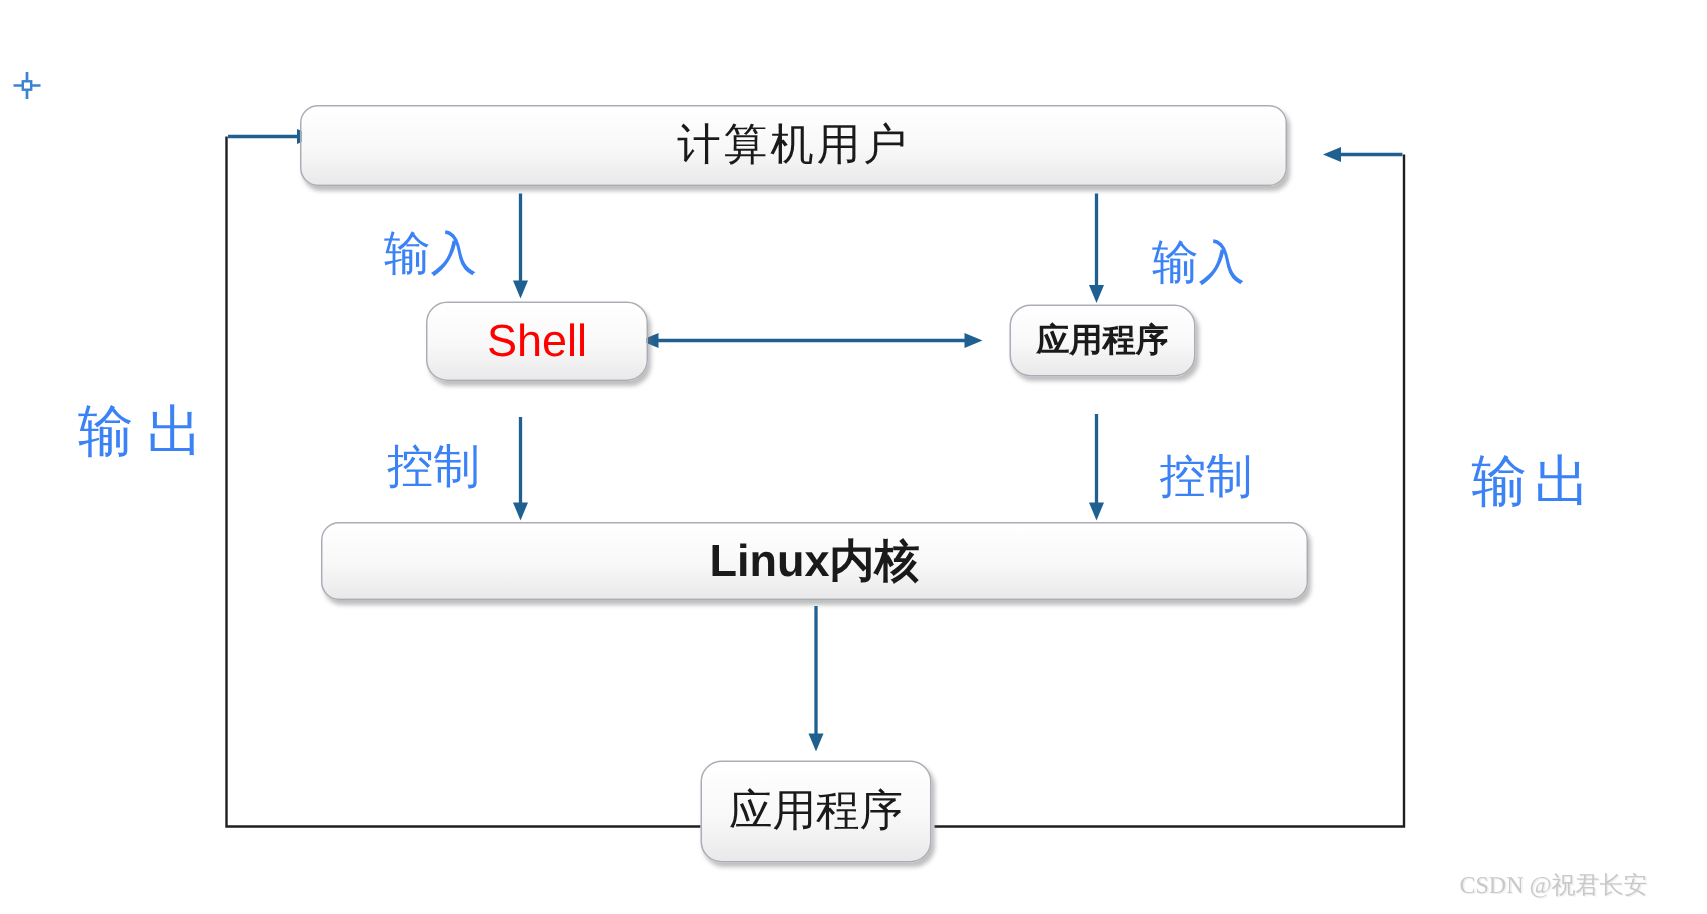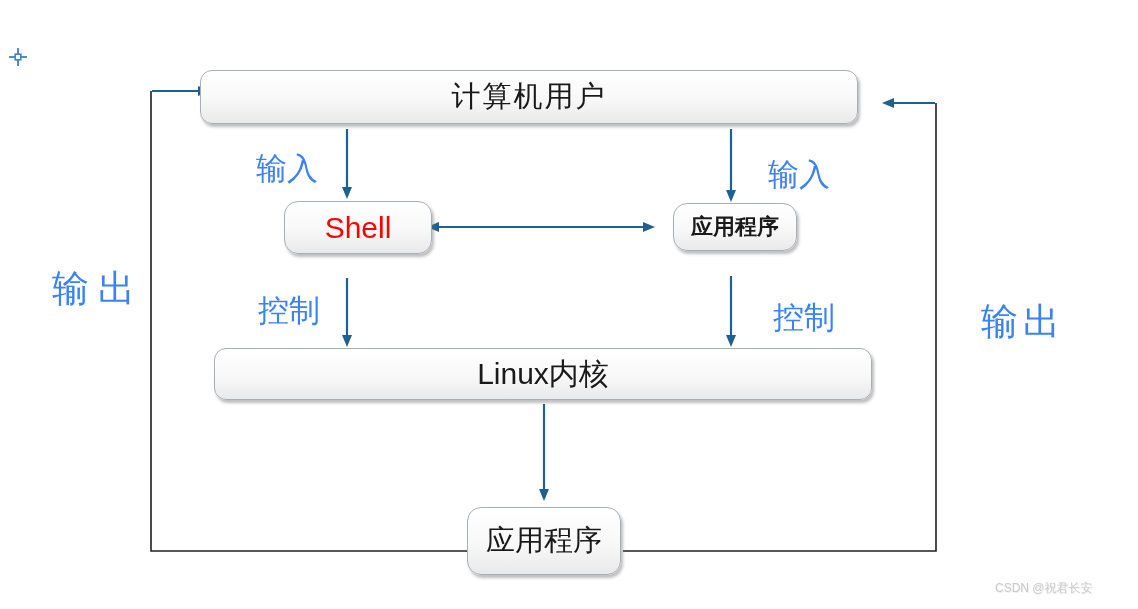--- a/index.html
+++ b/index.html
@@ -20,42 +20,41 @@
     box-shadow:2px 3px 3px rgba(110,110,110,0.45);
     display:flex;align-items:center;justify-content:center;
     color:#1a1a1a;
   }
   .node-computer-user{left:200px;top:70px;width:658px;height:54px;font-size:29px;letter-spacing:2px;}
   .node-shell{left:284px;top:201px;width:148px;height:53px;border-radius:14px;
               font-family:"Liberation Sans","DejaVu Sans",sans-serif;font-size:30px;color:#ff0000;}
   .node-application{left:673px;top:203px;width:124px;height:48px;border-radius:14px;
               font-size:22px;font-weight:bold;}
   .node-linux-kernel{left:214px;top:348px;width:658px;height:52px;
-              font-family:"Liberation Sans","DejaVu Sans",sans-serif;font-size:30px;font-weight:normal;}
+              font-family:"Liberation Sans","DejaVu Sans",sans-serif;font-size:30px;font-weight:bold;}
   .node-system-hardware{left:467px;top:507px;width:154px;height:68px;border-radius:14px;font-size:29px;}
   .edge-label{
     position:absolute;
     color:#3b82f6;
     font-size:31px;
     line-height:1;
     white-space:nowrap;
   }
   .lbl-input-left{left:256px;top:153px;}
   .lbl-input-right{left:768px;top:159px;}
   .lbl-control-left{left:258px;top:295px;}
   .lbl-control-right{left:773px;top:302px;}
   .lbl-output-left{left:52px;top:270px;font-size:37px;letter-spacing:9px;}
   .lbl-output-right{left:981px;top:303px;font-size:37px;letter-spacing:5px;}
   .watermark{
     position:absolute;left:973px;top:580px;
-    font-family:Liberation Sans, sans-serif;
-    font-size:12px;color:#c9c9c9;
+    font-family:Liberation Serif, serif;
+    font-size:16px;color:#c9c9c9;
     text-shadow:1px 1px 0 #f1f1f1;
     white-space:nowrap;
-    margin-left:22px;
   }
   .crosshair{position:absolute;left:8px;top:47px;}
 </style>
 </head>
 <body>
 
 <div id="canvas">
 
   <svg id="wires" viewBox="0 0 1138 609" xmlns="http://www.w3.org/2000/svg">
 

